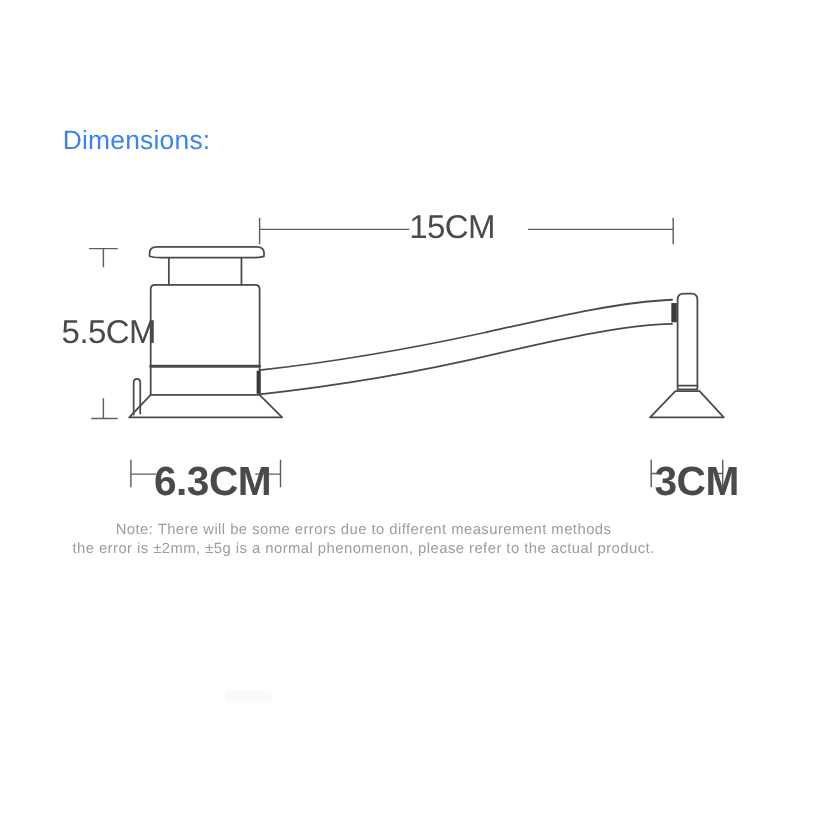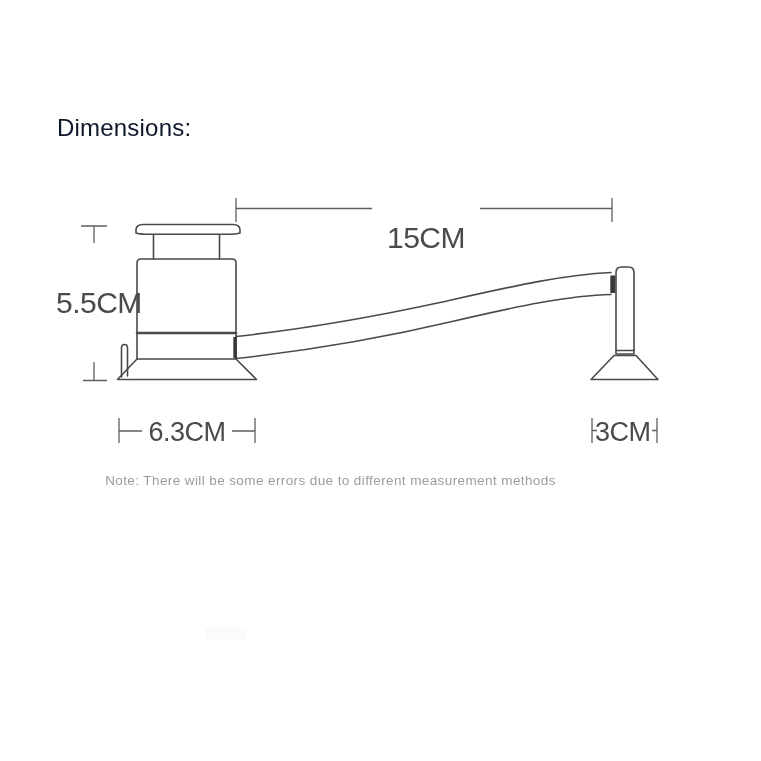--- a/index.html
+++ b/index.html
@@ -5,33 +5,33 @@
   html,body{margin:0;padding:0;background:#ffffff;}
   .page{
     position:relative;
     width:761px;height:761px;
     background:#ffffff;
     overflow:hidden;
     font-family:"Liberation Sans", sans-serif;
   }
   .page-title{
     position:absolute;left:57px;top:114px;
-    font-size:24px;color:#0f172a;letter-spacing:0.2px;
+    font-size:24px;color:#3b82f6;letter-spacing:0.2px;
   }
   .drawing-svg{position:absolute;left:0;top:0;}
   .dim-label{
     position:absolute;
     color:#4a4a4a;
     font-size:30px;
     letter-spacing:-0.5px;
     white-space:nowrap;
     line-height:1;
   }
-  .dim-label.small{font-size:27px;}
-  .label-15cm{left:372px;top:192px;width:108px;text-align:center;margin-top:31px;}
+  .dim-label.small{font-size:37px;font-weight:bold;}
+  .label-15cm{left:372px;top:192px;width:108px;text-align:left;}
   .label-55cm{left:56px;top:288px;}
   .label-63cm{left:140px;top:419px;width:94px;text-align:center;}
   .label-3cm{left:595px;top:419px;width:60px;text-align:left;}
   .note{
     position:absolute;left:0;top:472px;width:661px;
     text-align:center;color:#9c9c9c;
     font-size:13.5px;line-height:18px;letter-spacing:0.4px;
   }
   .watermark{
     position:absolute;left:205px;top:628px;width:42px;height:11px;
@@ -90,17 +90,18 @@
     </g>
   </svg>
 
   <div class="dim-label label-15cm">15CM</div>
   <div class="dim-label label-55cm">5.5CM</div>
   <div class="dim-label small label-63cm">6.3CM</div>
   <div class="dim-label small label-3cm">3CM</div>
 
   <div class="note">
     <div>Note: There will be some errors due to different measurement methods</div>
+    <div>the error is ±2mm, ±5g is a normal phenomenon, please refer to the actual product.</div>
   </div>
 
   <div class="watermark"></div>
 
 </div>
 
 </body></html>

